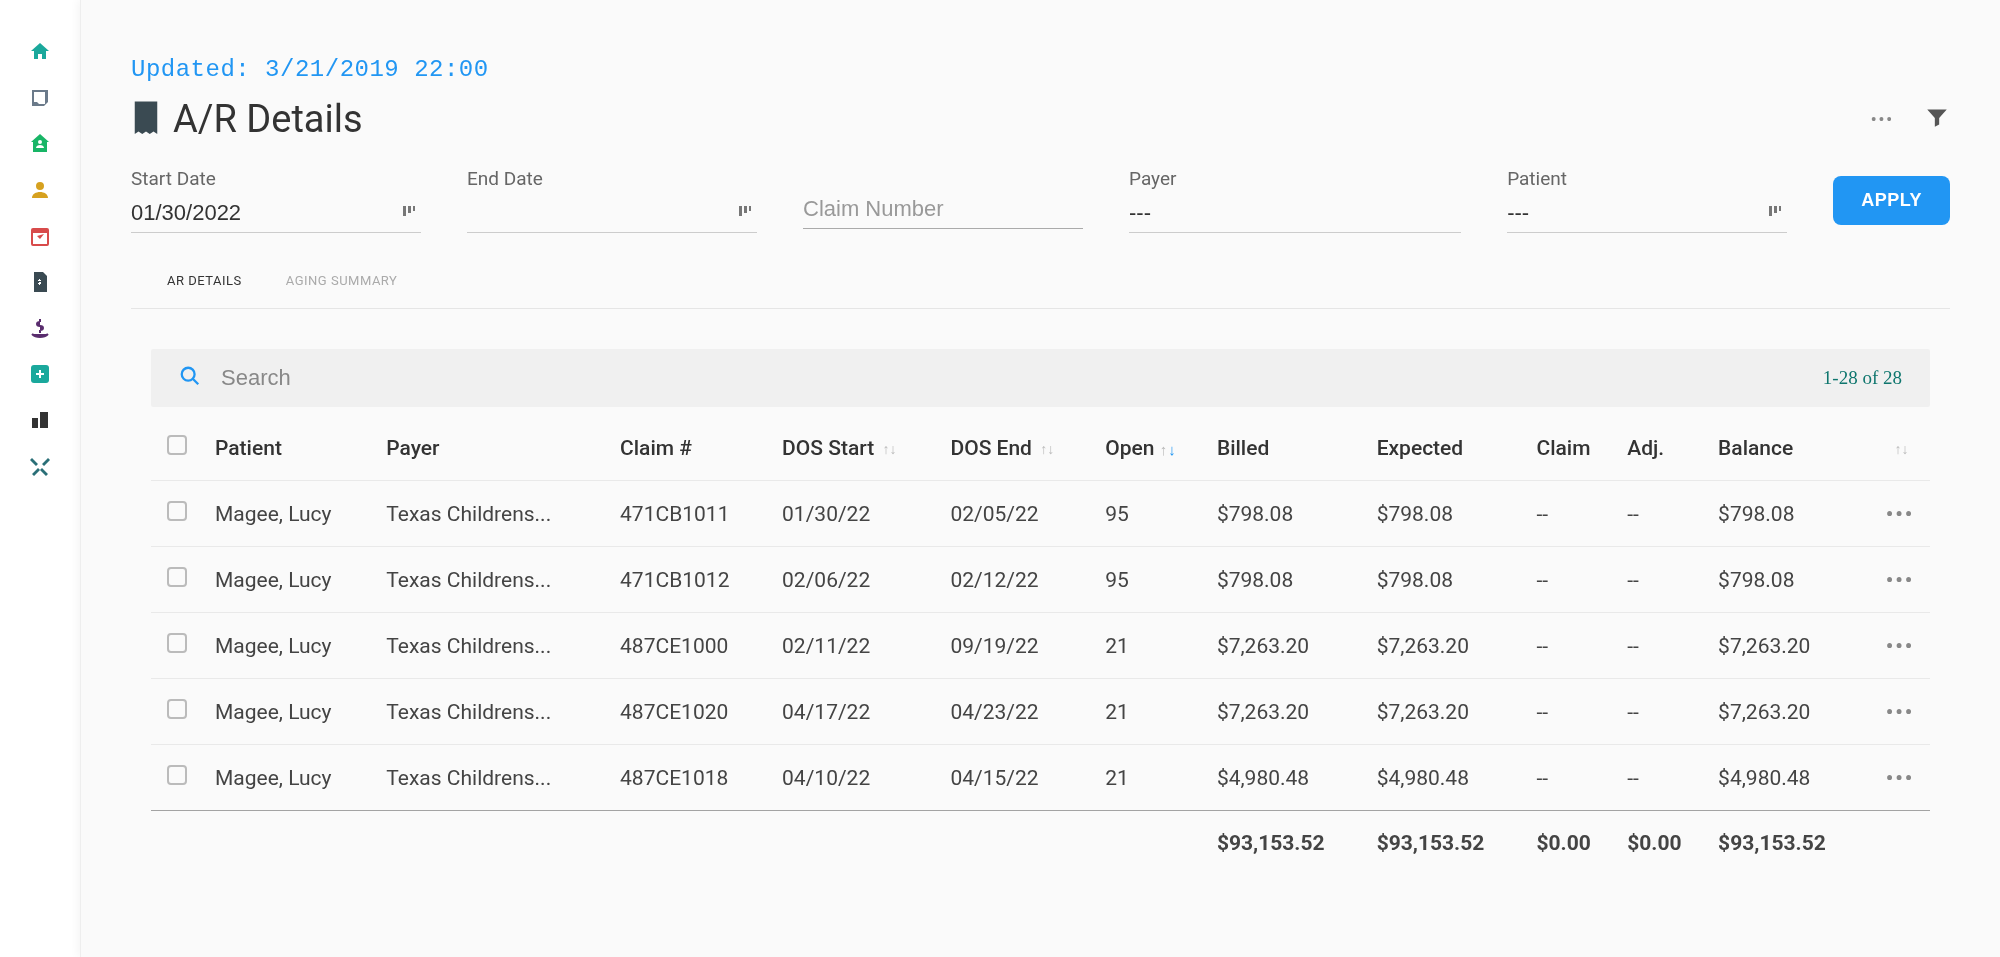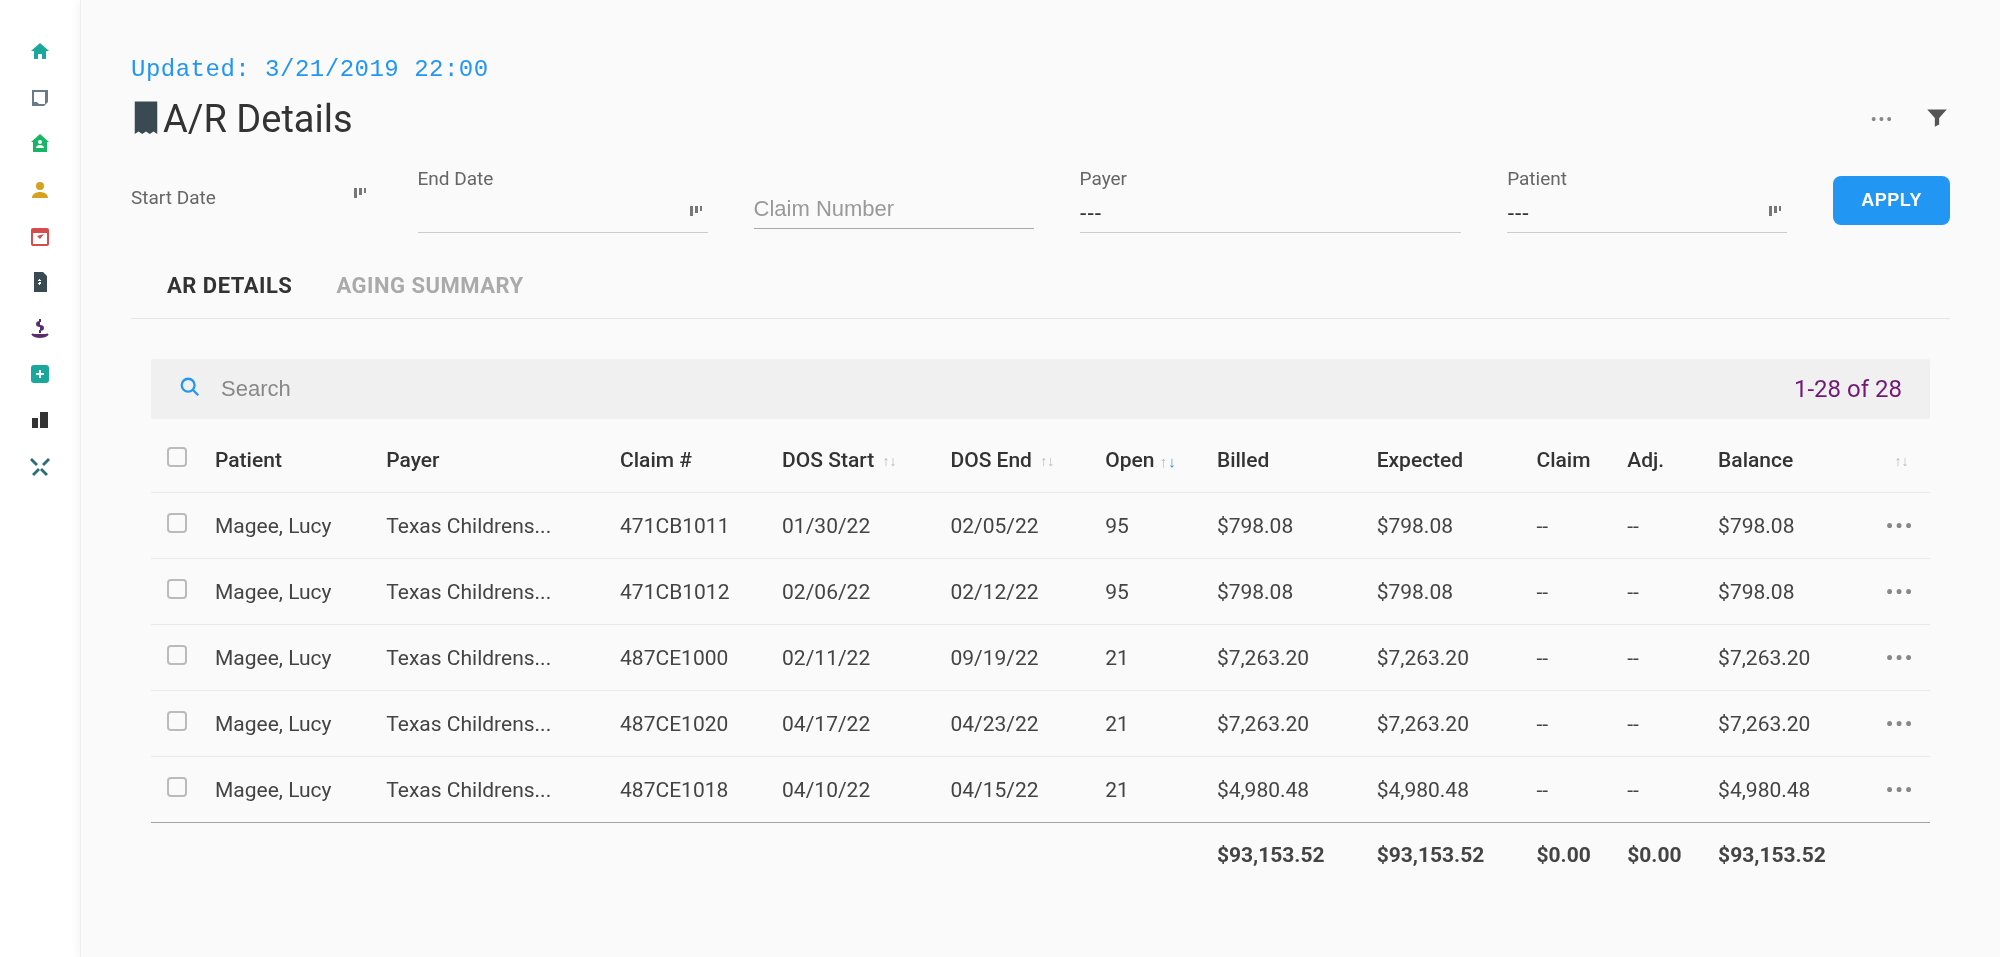--- a/index.html
+++ b/index.html
@@ -3,46 +3,46 @@
 <meta charset="utf-8">
 <style>
 * { box-sizing: border-box; margin: 0; padding: 0; }
 body { font-family: -apple-system, BlinkMacSystemFont, "Segoe UI", Roboto, Arial, sans-serif; background: #f4f4f4; width: 2000px; height: 957px; overflow: hidden; }
 .app { display: flex; height: 100%; }
 .sidebar { width: 80px; background: #ffffff; display: flex; flex-direction: column; align-items: center; padding-top: 40px; gap: 22px; }
 .sidebar .nav-item { width: 24px; height: 24px; display: flex; align-items: center; justify-content: center; cursor: pointer; }
 .main { flex: 1; background: #fafafa; padding: 56px 50px 0 50px; overflow: hidden; display: flex; flex-direction: column; border-left: 1px solid #eee; box-shadow: -3px 0 8px rgba(0,0,0,0.04); }
 .updated { font-family: "Courier New", monospace; color: #2196F3; font-size: 24px; margin-bottom: 14px; letter-spacing: 0.5px; }
 .title-row { display: flex; align-items: center; justify-content: space-between; margin-bottom: 26px; }
-.title-left { display: flex; align-items: center; gap: 2px; }
+.title-left { display: flex; align-items: center; gap: 12px; }
 .title-left h1 { font-size: 38px; font-weight: 400; color: #333; }
 .title-icons { display: flex; align-items: center; gap: 30px; }
 .title-icon-btn { cursor: pointer; color: #666; }
 .filters { display: flex; align-items: center; gap: 46px; margin-bottom: 36px; }
 .field { display: flex; flex-direction: column; position: relative; }
 .field-label { font-size: 19px; color: #666; margin-bottom: 6px; }
 .field-input { border: none; border-bottom: 1px solid #ccc; background: transparent; font-size: 22px; color: #333; padding: 4px 30px 6px 0; outline: none; }
 .field-input::placeholder { color: #999; }
 .field-icon { position: absolute; right: 4px; bottom: 10px; color: #777; }
 .field.start { width: 290px; }
 .field.end { width: 290px; }
 .field.claim { width: 280px; }
 .field.claim .field-input { border-bottom: 1px solid #aaa; padding-top: 24px; }
 .field.payer { width: 460px; }
 .field.patient { width: 280px; }
 .apply-btn { background: #2196F3; color: #fff; border: none; padding: 14px 28px; font-size: 18px; font-weight: 600; letter-spacing: 0.5px; border-radius: 8px; cursor: pointer; margin-left: auto; }
 .tabs { display: flex; gap: 44px; border-bottom: 1px solid #e5e5e5; padding: 0 36px; }
-.tab { font-size: 22px; font-weight: 700; letter-spacing: 0.5px; color: #aaa; padding: 4px 0 20px 0; cursor: pointer; }
+.tab { font-size: 13px; font-weight: 400; letter-spacing: 0.5px; color: #aaa; padding: 4px 0 20px 0; cursor: pointer; }
 .tab.active { color: #333; }
 .content { flex: 1; display: flex; flex-direction: column; overflow: hidden; }
 .search-bar { background: #f0f0f0; display: flex; align-items: center; padding: 16px 28px; margin: 40px 20px 6px 20px; border-radius: 2px; }
 .search-bar .search-icon { color: #2196F3; margin-right: 20px; }
 .search-bar input { border: none; background: transparent; font-size: 22px; color: #666; outline: none; flex: 1; }
 .search-bar input::placeholder { color: #888; }
-.search-bar .count { font-size: 24px; color: #701a75; }
+.search-bar .count { font-size: 19px; color: #0f766e; font-family: Liberation Serif, serif; }
 .table-wrap { flex: 1; overflow-y: auto; margin: 0 20px; }
 table { width: 100%; border-collapse: collapse; }
 thead th { text-align: left; font-size: 21px; font-weight: 500; color: #333; padding: 22px 8px 20px 8px; }
 thead th .sort { color: #bbb; font-size: 14px; margin-left: 3px; vertical-align: middle; }
 tbody tr { border-top: 1px solid #e9e9e9; }
 tbody td { font-size: 21px; color: #444; padding: 20px 8px; white-space: nowrap; }
 .chk { width: 20px; height: 20px; border: 2px solid #bbb; border-radius: 4px; display: inline-block; cursor: pointer; }
 .row-actions { text-align: center; cursor: pointer; }
 .totals-row td { font-weight: 700; border-top: 1px solid #a3a3a3; }
 .col-check { width: 56px; padding-left: 16px !important; }
@@ -123,20 +123,21 @@
         <span class="title-icon-btn dots">•••</span>
         <span class="title-icon-btn"><svg width="26" height="26" viewBox="0 0 24 24">
               <path fill="#555" d="M3 5h18l-7 8v6l-4 2v-8L3 5z"></path>
             </svg></span>
       </div>
     </div>
 
     <div class="filters">
       <div class="field start">
         <span class="field-label">Start Date</span>
+        <input class="field-input" value="01/30/2022" style="">
         <span class="field-icon"><svg width="16" height="16" viewBox="0 0 16 16">
               <rect x="2" y="3" width="3" height="10" fill="#777"></rect>
               <rect x="7" y="3" width="3" height="7" fill="#777"></rect>
               <rect x="12" y="3" width="2" height="5" fill="#777"></rect>
             </svg></span>
       </div>
       <div class="field end">
         <span class="field-label">End Date</span>
         <input class="field-input" value="" style="">
         <span class="field-icon"><svg width="16" height="16" viewBox="0 0 16 16">

